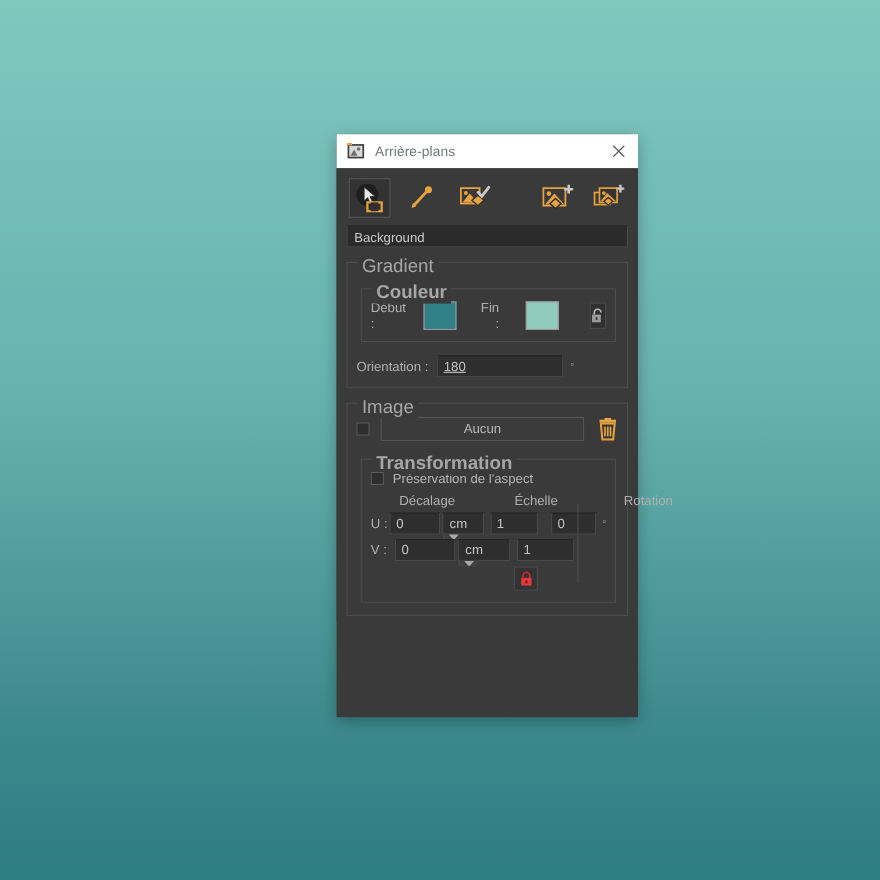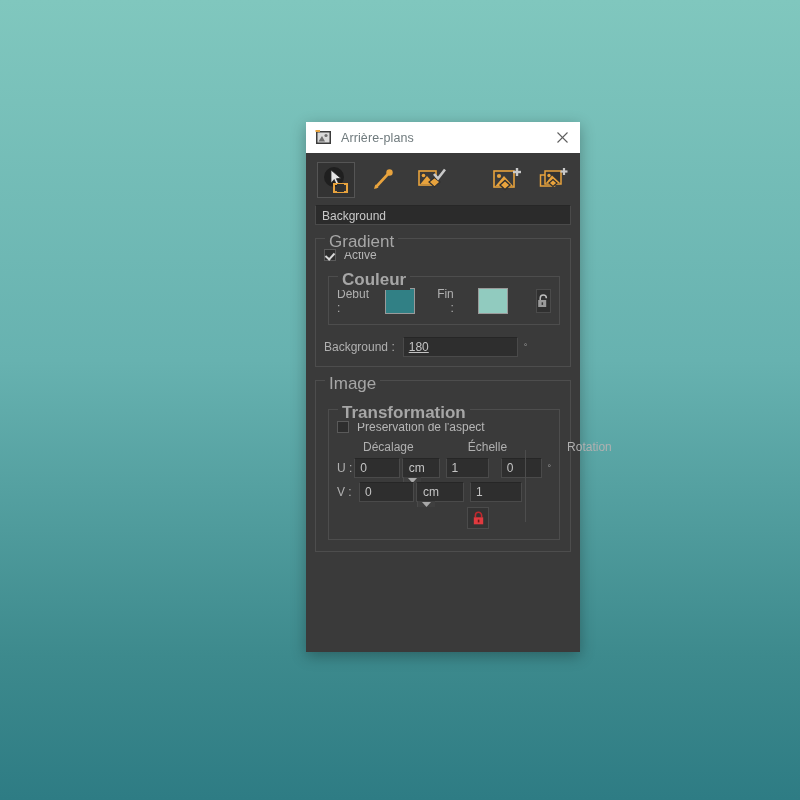--- a/index.html
+++ b/index.html
@@ -324,53 +324,65 @@
           </g>
         </svg>
       </div>
     </div>
 
     <div id="name-field" title="Background">Background</div>
 
     <div class="group" style="padding-top:9px;">
       <span class="group-title">Gradient</span>
 
-      <div class="row">
-        <span class="checkbox checked"></span>
-        <span class="cb-label">Activé</span>
-      </div>
 
       <div class="group inner" style="margin:14px 2px 0 4px; padding:10px 8px 9px 8px;">
         <span class="group-title">Couleur</span>
 
         <div class="row" style="gap:16px;">
           <span class="lbl" style="width:52px;">Début :</span>
           <span class="swatch" id="sw-start" style="background: rgb(49, 128, 133);"></span>
           <span class="lbl" style="width:40px;text-align:right;padding-right:8px;">Fin :</span>
           <span class="swatch" id="sw-end" style="background: rgb(145, 203, 191);"></span>
           <span class="icon-btn" style="margin-left:12px;">
             <svg width="13" height="14" viewBox="0 0 13 14">
               <path d="M3.2 6 V4.2 A3.1 3.1 0 0 1 9.4 4.2" fill="none" stroke="#bdbdbd" stroke-width="1.5"></path>
               <rect x="1.2" y="6" width="8" height="7" fill="#9b9b9b"></rect>
               <rect x="4.6" y="8.3" width="1.5" height="2.6" fill="#3a3a3a"></rect>
             </svg>
           </span>
         </div>
       </div>
 
       <div class="row" style="margin-top:12px;">
-        <span class="lbl">Background :</span>
+        <span class="lbl">Orientation :</span>
         <span class="tinput" style="width:115px;margin-left:8px;text-decoration:underline;">180</span>
         <span class="deg">°</span>
       </div>
     </div>
 
     <div class="group" style="padding:12px 8px 11px 8px;">
       <span class="group-title">Image</span>
 
+      <div class="row">
+        <span class="checkbox"></span>
+        <span class="btn-wide" style="margin-left:10px;">Aucun</span>
+        <span style="margin-left:12px;display:flex;">
+          <svg width="19" height="21" viewBox="0 0 19 21">
+            <rect x="2" y="1.5" width="15" height="2.6" fill="#e8a33d"></rect>
+            <rect x="6.5" y="0" width="6" height="2" fill="#e8a33d"></rect>
+            <path d="M3.2 5 L15.8 5 L14.4 19.5 L4.6 19.5 Z" fill="none" stroke="#e8a33d" stroke-width="1.8"></path>
+            <g stroke="#e8a33d" stroke-width="1.5">
+              <line x1="7" y1="8" x2="7" y2="16.5"></line>
+              <line x1="9.5" y1="8" x2="9.5" y2="16.5"></line>
+              <line x1="12" y1="8" x2="12" y2="16.5"></line>
+            </g>
+          </svg>
+        </span>
+      </div>
 
       <div class="group inner" style="margin:16px 2px 0 4px; padding:10px 8px 10px 8px; position:relative;">
         <span class="group-title">Transformation</span>
 
         <div class="row">
           <span class="checkbox"></span>
           <span class="cb-label">Préservation de l'aspect</span>
         </div>
 
         <div class="tf-head">

